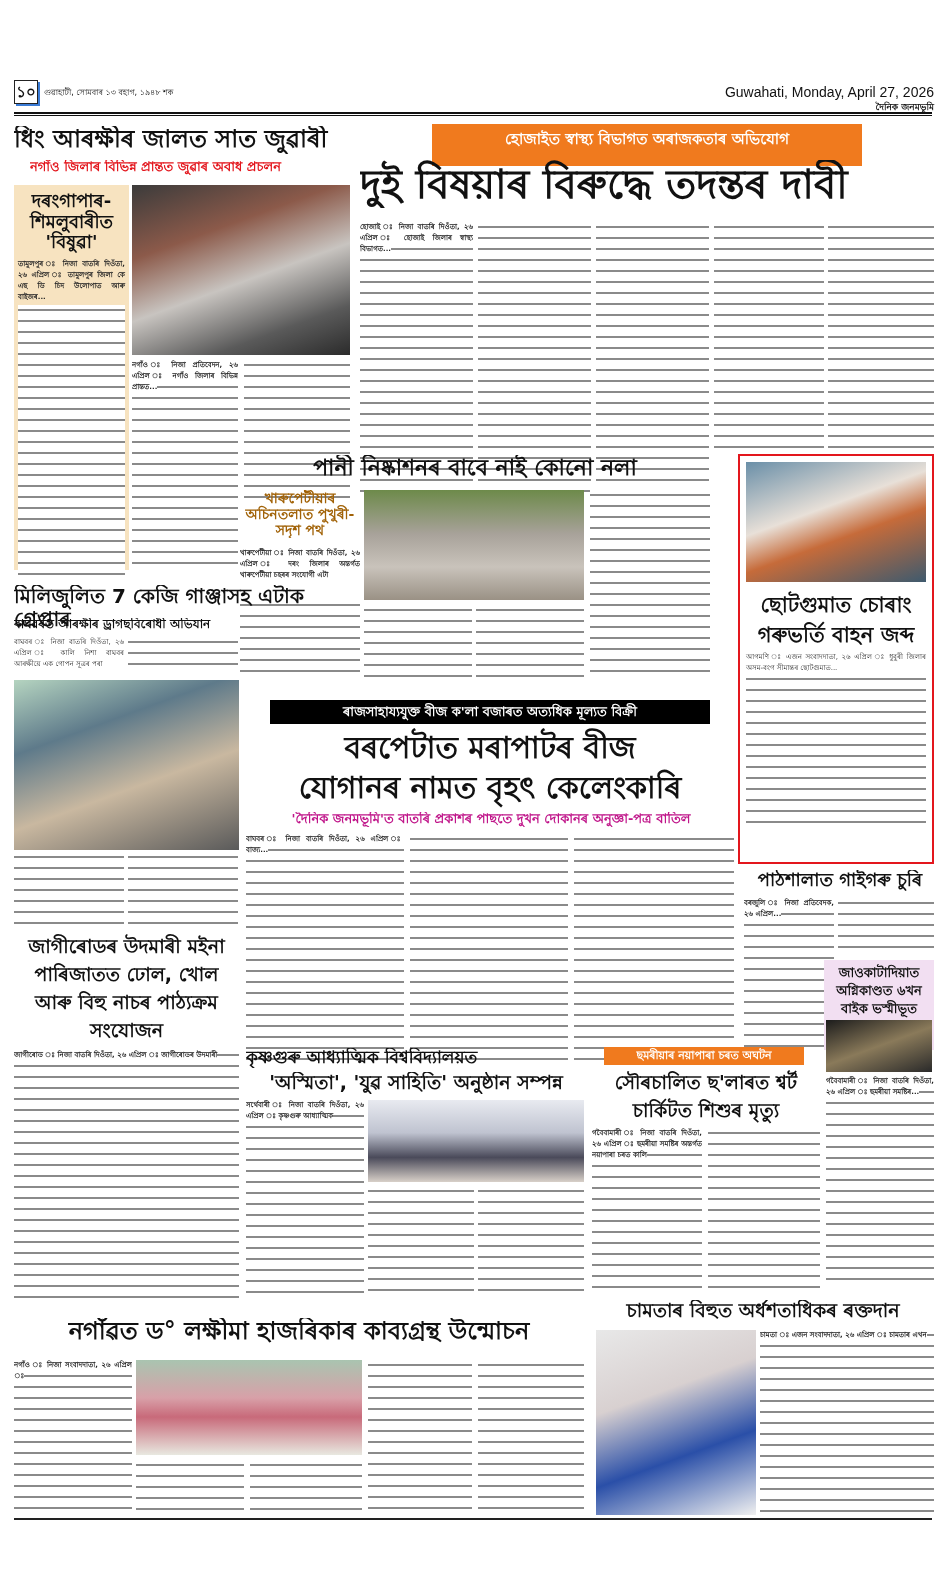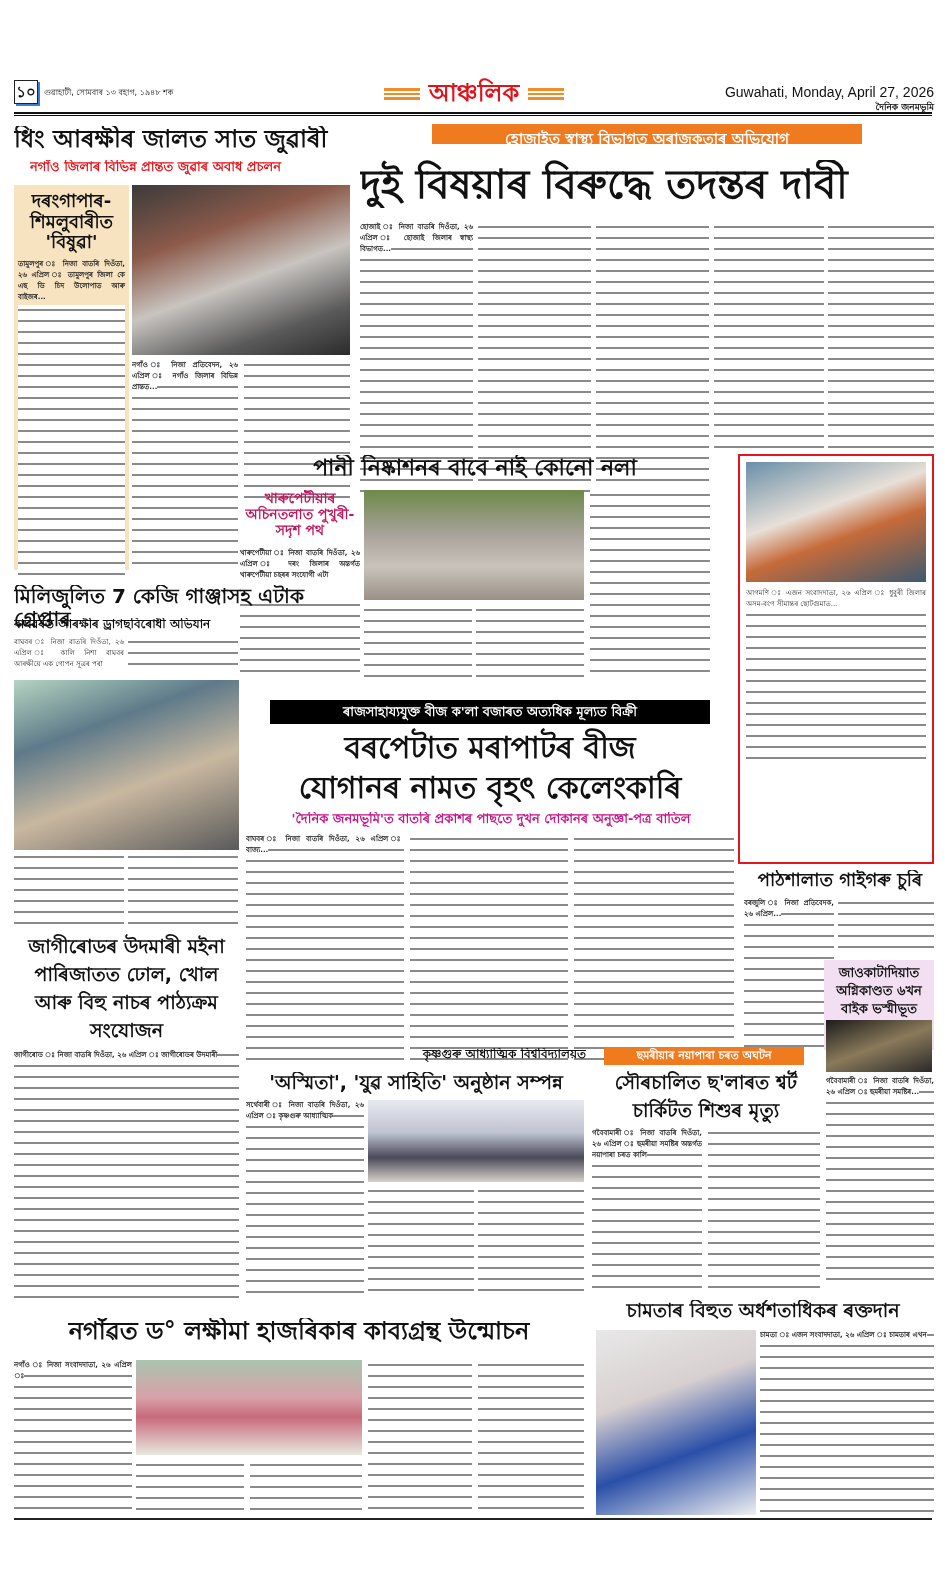--- a/index.html
+++ b/index.html
@@ -24,66 +24,62 @@
 .boxbeige{background:#f7e3c0}
 .boxpink{background:#f2dff2}
 .redframe{border:2px solid #e3161d}
 </style>
 </head>
 <body>
 
 <div class="abs masthead">
   <div class="abs pageno">১০</div>
   <div class="abs dateline-as">গুৱাহাটী, সোমবাৰ ১৩ বহাগ, ১৯৪৮ শক</div>
-  <div class="abs logo">
-    <span class="bars"></span>
-    <span>আঞ্চলিক</span>
-    <span class="bars"></span>
-  </div>
   <div class="abs dateline-en">Guwahati, Monday, April 27, 2026</div>
   <div class="abs paper-name">দৈনিক জনমভূমি</div>
 </div>
 <div class="abs rule"></div>
 
 <div class="abs hl" style="left:14px;top:126px;width:330px;font-size:24px">ধিং আৰক্ষীৰ জালত সাত জুৱাৰী</div>
 <div class="abs hl" style="left:30px;top:160px;width:320px;font-size:13px;color:#e3161d">নগাঁও জিলাৰ বিভিন্ন প্ৰান্তত জুৱাৰ অবাধ প্ৰচলন</div>
 
 <div class="abs boxbeige" style="left:14px;top:185px;width:115px;height:385px">
   <div class="hl" style="padding:6px 4px;font-size:18px;text-align:center">দৰংগাপাৰ-শিমলুবাৰীত 'বিষুৱা'</div>
   <div class="txt" style="padding:0 4px;font-weight:bold;font-size:7px;color:#222">তামুলপুৰ ঃ নিজা বাতৰি দিওঁতা, ২৬ এপ্ৰিল ঃ তামুলপুৰ জিলা কে এছ ডি চিদ উলোপাত আৰু বাইজৰ...</div>
   <div class="lines" style="margin:2px 4px;height:270px"></div>
 </div>
 
 <div class="abs photo" style="left:132px;top:185px;width:218px;height:170px;background:linear-gradient(160deg,#3b3b3b,#8c5a4a 30%,#c8c4c0 55%,#5a5a5a 80%,#2b2b2b)"></div>
 <div class="abs txt lines" style="left:132px;top:360px;width:106px;height:210px">
   <span style="background:#fff;font-weight:bold;color:#222">নগাঁও ঃ নিজা প্ৰতিবেদন, ২৬ এপ্ৰিল ঃ নগাঁও জিলাৰ বিভিন্ন প্ৰান্তত...</span>
 </div>
 <div class="abs lines" style="left:244px;top:360px;width:106px;height:140px"></div>
 
-<div class="abs kicker-orange hl" style="left:432px;top:124px;width:430px;height:20px;font-size:15px;line-height:30px;color:#fff">হোজাইত স্বাস্থ্য বিভাগত অৰাজকতাৰ অভিযোগ</div>
+<div class="abs kicker-orange hl" style="left:432px;top:124px;width:430px;height:42px;font-size:15px;line-height:30px;color:#fff">হোজাইত স্বাস্থ্য বিভাগত অৰাজকতাৰ অভিযোগ</div>
 <div class="abs hl" style="left:360px;top:160px;width:575px;font-size:40px;line-height:48px">দুই বিষয়াৰ বিৰুদ্ধে তদন্তৰ দাবী</div>
 <div class="abs txt lines" style="left:360px;top:222px;width:113px;height:272px">
   <span style="background:#fff;font-weight:bold;color:#222">হোজাই ঃ নিজা বাতৰি দিওঁতা, ২৬ এপ্ৰিল ঃ হোজাই জিলাৰ স্বাস্থ্য বিভাগত...</span>
 </div>
 <div class="abs lines" style="left:478px;top:222px;width:113px;height:272px"></div>
 <div class="abs lines" style="left:596px;top:222px;width:113px;height:272px"></div>
 <div class="abs lines" style="left:714px;top:222px;width:110px;height:232px"></div>
 <div class="abs lines" style="left:828px;top:222px;width:106px;height:232px"></div>
 
 <div class="abs hl" style="left:240px;top:455px;width:470px;font-size:22px;text-align:center">পানী নিষ্কাশনৰ বাবে নাই কোনো নলা</div>
-<div class="abs hl" style="left:240px;top:490px;width:120px;font-size:14px;color:#be185d;text-align:center">খাৰুপেটীয়াৰ অচিনতলাত পুখুৰী-সদৃশ পথ</div>
+<div class="abs hl" style="left:240px;top:490px;width:120px;font-size:14px;color:#a16207;text-align:center">খাৰুপেটীয়াৰ অচিনতলাত পুখুৰী-সদৃশ পথ</div>
 <div class="abs txt" style="left:240px;top:548px;width:120px;height:36px;color:#222;font-weight:bold">খাৰুপেটীয়া ঃ নিজা বাতৰি দিওঁতা, ২৬ এপ্ৰিল ঃ দৰং জিলাৰ অন্তৰ্গত খাৰুপেটীয়া চহৰৰ সংযোগী এটা</div>
 <div class="abs photo" style="left:364px;top:490px;width:220px;height:110px;background:linear-gradient(180deg,#6d8a4a,#a8a29a 40%,#c9c3bb 70%,#9a9185)"></div>
 <div class="abs lines" style="left:590px;top:490px;width:120px;height:190px"></div>
 <div class="abs lines" style="left:364px;top:605px;width:108px;height:75px"></div>
 <div class="abs lines" style="left:476px;top:605px;width:108px;height:75px"></div>
 <div class="abs lines" style="left:240px;top:600px;width:120px;height:80px"></div>
 
 <div class="abs redframe" style="left:738px;top:454px;width:196px;height:410px">
   <div class="photo" style="margin:6px;height:120px;background:linear-gradient(160deg,#6a8fa8,#e8e0d8 40%,#c66b3a 60%,#3e5a6e)"></div>
+  <div class="hl" style="padding:2px 6px;font-size:21px;text-align:center;line-height:30px">ছোটগুমাত চোৰাং গৰুভৰ্তি বাহন জব্দ</div>
   <div class="txt" style="padding:0 6px;color:#222;font-weight:normal">আগমণি ঃ এজন সংবাদদাতা, ২৬ এপ্ৰিল ঃ ধুবুৰী জিলাৰ অসম-বংগ সীমান্তৰ ছোটগুমাত...</div>
   <div class="lines" style="margin:0 6px;height:150px"></div>
 </div>
 
 <div class="abs hl" style="left:14px;top:585px;width:340px;font-size:20px">মিলিজুলিত 7 কেজি গাঞ্জাসহ এটাক গ্ৰেপ্তাৰ</div>
 <div class="abs hl" style="left:14px;top:618px;width:225px;font-size:12px">বাঘবৰত আৰক্ষীৰ ড্ৰাগছবিৰোধী অভিযান</div>
 <div class="abs txt" style="left:14px;top:637px;width:110px;height:36px;color:#222">বাঘবৰ ঃ নিজা বাতৰি দিওঁতা, ২৬ এপ্ৰিল ঃ কালি নিশা বাঘবৰ আৰক্ষীয়ে এক গোপন সূত্ৰৰ পৰা</div>
 <div class="abs lines" style="left:128px;top:637px;width:110px;height:36px"></div>
 <div class="abs photo" style="left:14px;top:680px;width:225px;height:170px;background:linear-gradient(160deg,#b5d4c0,#5e7a8a 30%,#c9b8a0 60%,#5a5a5a)"></div>
 <div class="abs lines" style="left:14px;top:852px;width:110px;height:75px"></div>
@@ -111,21 +107,21 @@
 <div class="abs photo" style="left:826px;top:1020px;width:106px;height:52px;background:linear-gradient(160deg,#1c1c1c,#8a7a5a 50%,#2a2a2a)"></div>
 <div class="abs txt lines" style="left:826px;top:1076px;width:108px;height:210px">
   <span style="background:#fff;font-weight:bold;color:#222">গবৈবামাৰী ঃ নিজা বাতৰি দিওঁতা, ২৬ এপ্ৰিল ঃ ছমৰীয়া সমষ্টিৰ...</span>
 </div>
 
 <div class="abs hl" style="left:14px;top:932px;width:225px;font-size:19px;text-align:center;line-height:28px">জাগীৰোডৰ উদমাৰী মইনা পাৰিজাতত ঢোল, খোল আৰু বিহু নাচৰ পাঠ্যক্ৰম সংযোজন</div>
 <div class="abs txt lines" style="left:14px;top:1050px;width:225px;height:255px">
   <span style="background:#fff;font-weight:bold;color:#222">জাগীৰোড ঃ নিজা বাতৰি দিওঁতা, ২৬ এপ্ৰিল ঃ জাগীৰোডৰ উদমাৰী</span>
 </div>
 
-<div class="abs hl" style="left:246px;top:1048px;width:340px;font-size:12px;text-align:right">কৃষ্ণগুৰু আধ্যাত্মিক বিশ্ববিদ্যালয়ত</div>
+<div class="abs hl" style="left:246px;top:1048px;width:340px;font-size:17px;text-align:left">কৃষ্ণগুৰু আধ্যাত্মিক বিশ্ববিদ্যালয়ত</div>
 <div class="abs hl" style="left:246px;top:1072px;width:340px;font-size:19px;text-align:center">'অস্মিতা', 'যুৱ সাহিতি' অনুষ্ঠান সম্পন্ন</div>
 <div class="abs txt lines" style="left:246px;top:1100px;width:118px;height:200px">
   <span style="background:#fff;font-weight:bold;color:#222">সৰ্থেবাৰী ঃ নিজা বাতৰি দিওঁতা, ২৬ এপ্ৰিল ঃ কৃষ্ণগুৰু আধ্যাত্মিক</span>
 </div>
 <div class="abs photo" style="left:368px;top:1100px;width:216px;height:82px;background:linear-gradient(180deg,#e8eaf0,#bfc3d0 40%,#4a4a5a 70%,#d8d0c8)"></div>
 <div class="abs lines" style="left:368px;top:1186px;width:106px;height:114px"></div>
 <div class="abs lines" style="left:478px;top:1186px;width:106px;height:114px"></div>
 
 <div class="abs kicker-orange hl" style="left:604px;top:1047px;width:200px;height:18px;font-size:11px;line-height:18px;color:#fff">ছমৰীয়াৰ নয়াপাৰা চৰত অঘটন</div>
 <div class="abs hl" style="left:592px;top:1068px;width:228px;font-size:19px;text-align:center;line-height:28px">সৌৰচালিত ছ'লাৰত শ্বৰ্ট চাৰ্কিটত শিশুৰ মৃত্যু</div>

